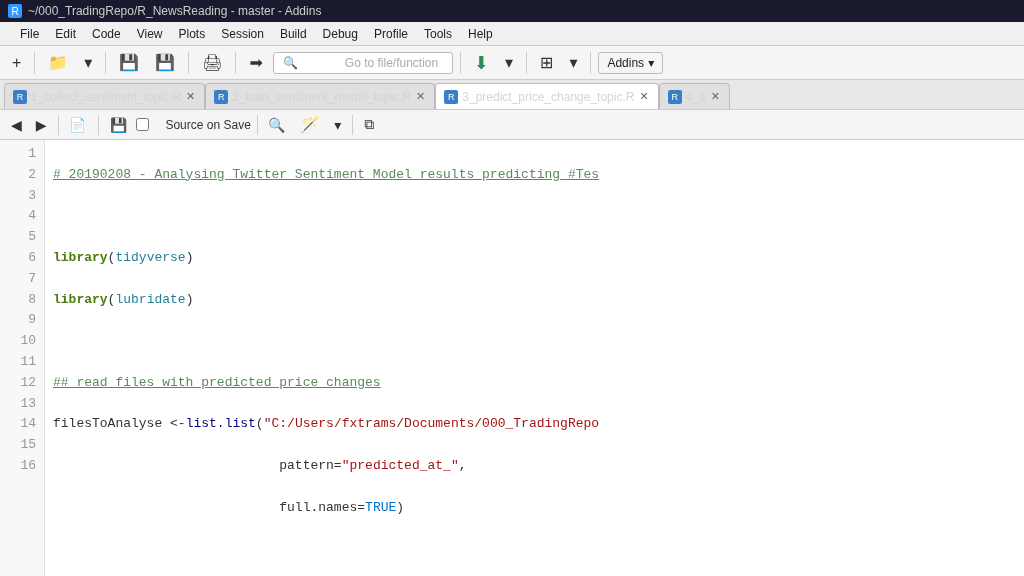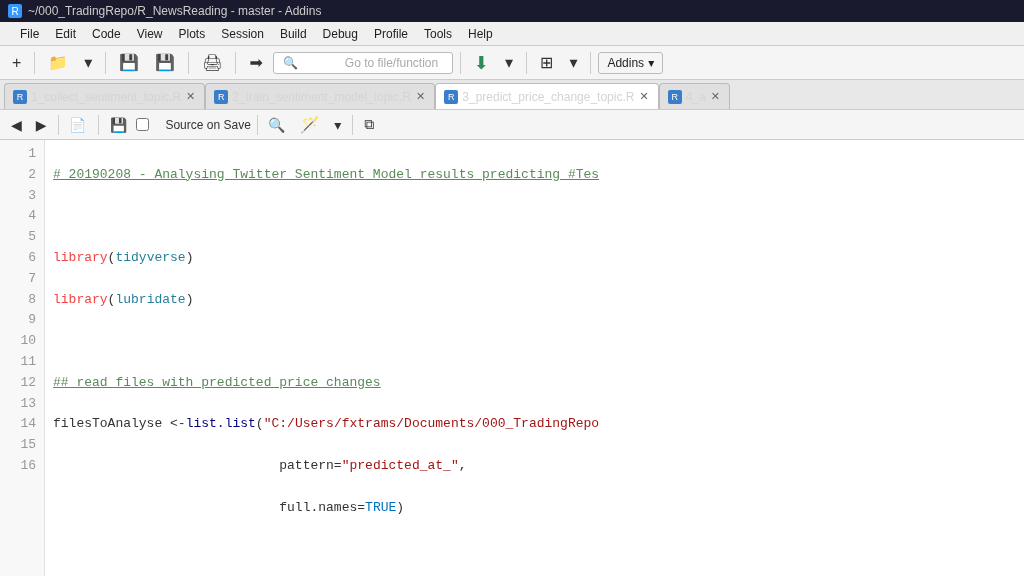--- a/index.html
+++ b/index.html
@@ -224,21 +224,21 @@
       font-family: 'Courier New', Courier, monospace;
     }
     .line {
       display: flex;
       align-items: baseline;
       min-height: 1.6em;
     }
 
     
     .c-comment { color: #5a8a5a; text-decoration: underline; }
-    .c-keyword { color: #ef4444; font-weight: normal; }
+    .c-keyword { color: #4d7c0f; font-weight: bold; }
     .c-function { color: #000080; }
     .c-string { color: #a31515; }
     .c-special { color: #267f99; }
     .c-normal { color: #333; }
     .c-assign { color: #333; }
     .c-TRUE { color: #0070c1; }
   </style>
 </head>
 <body>
 

